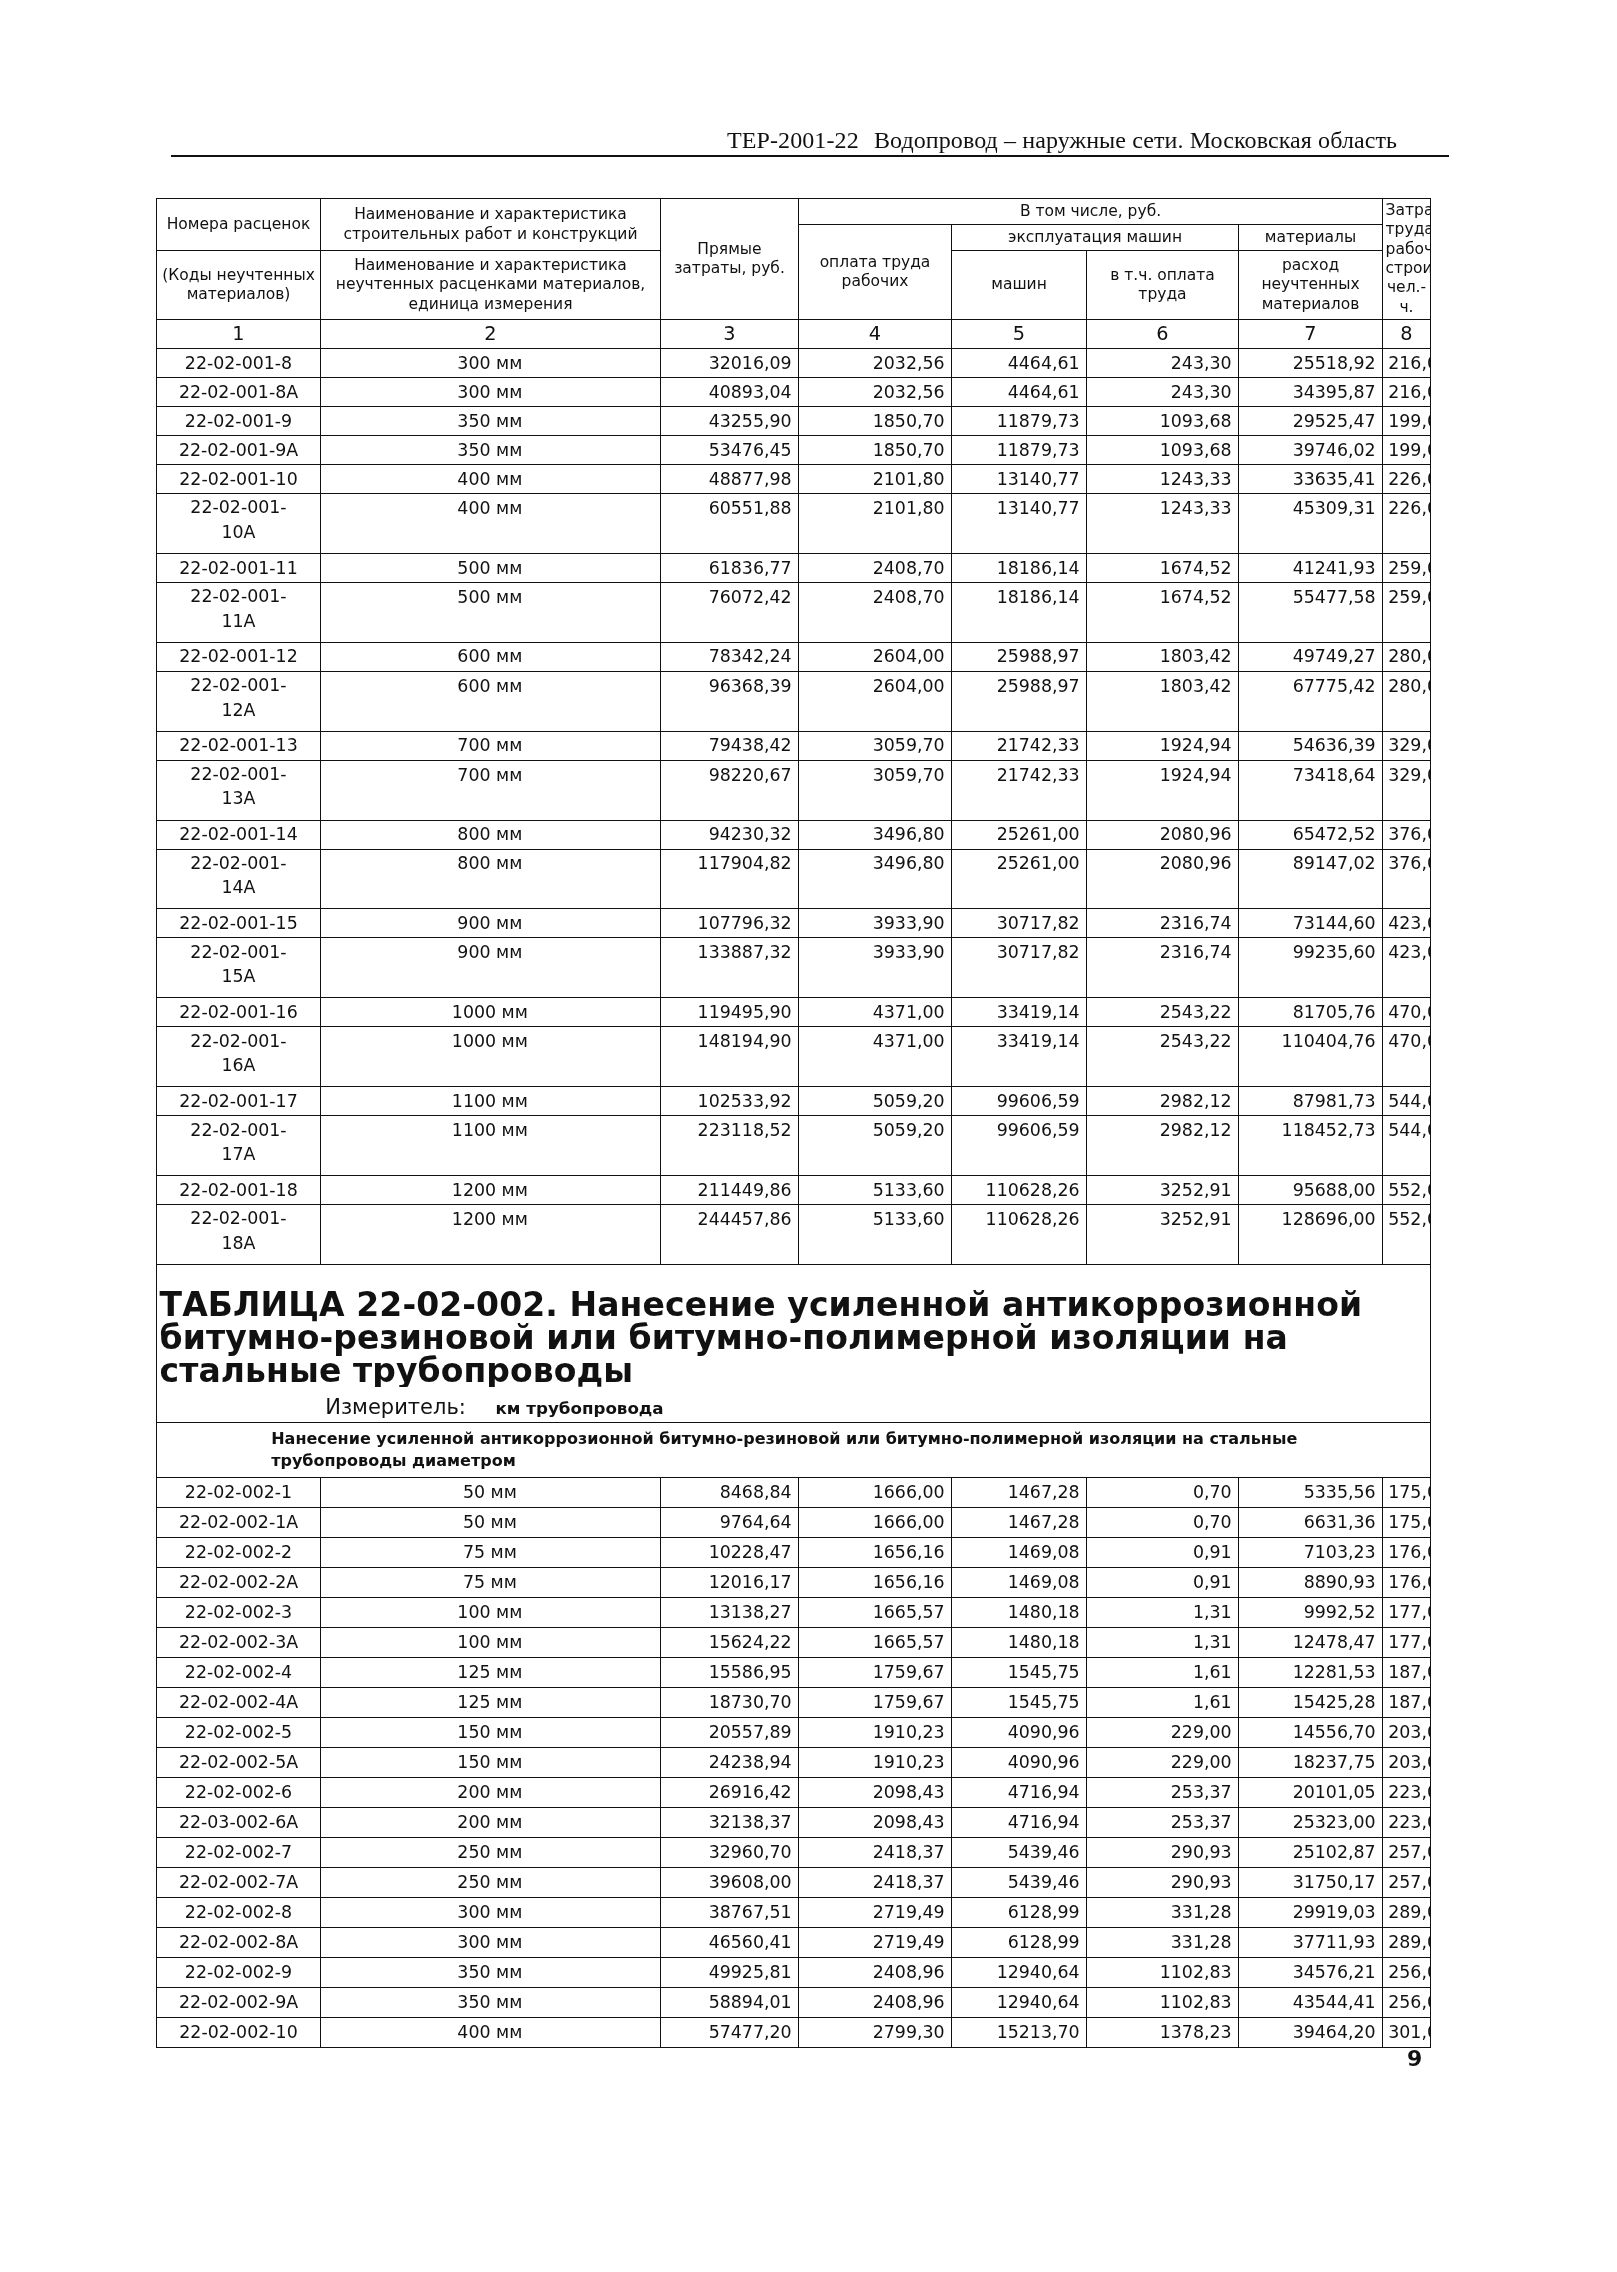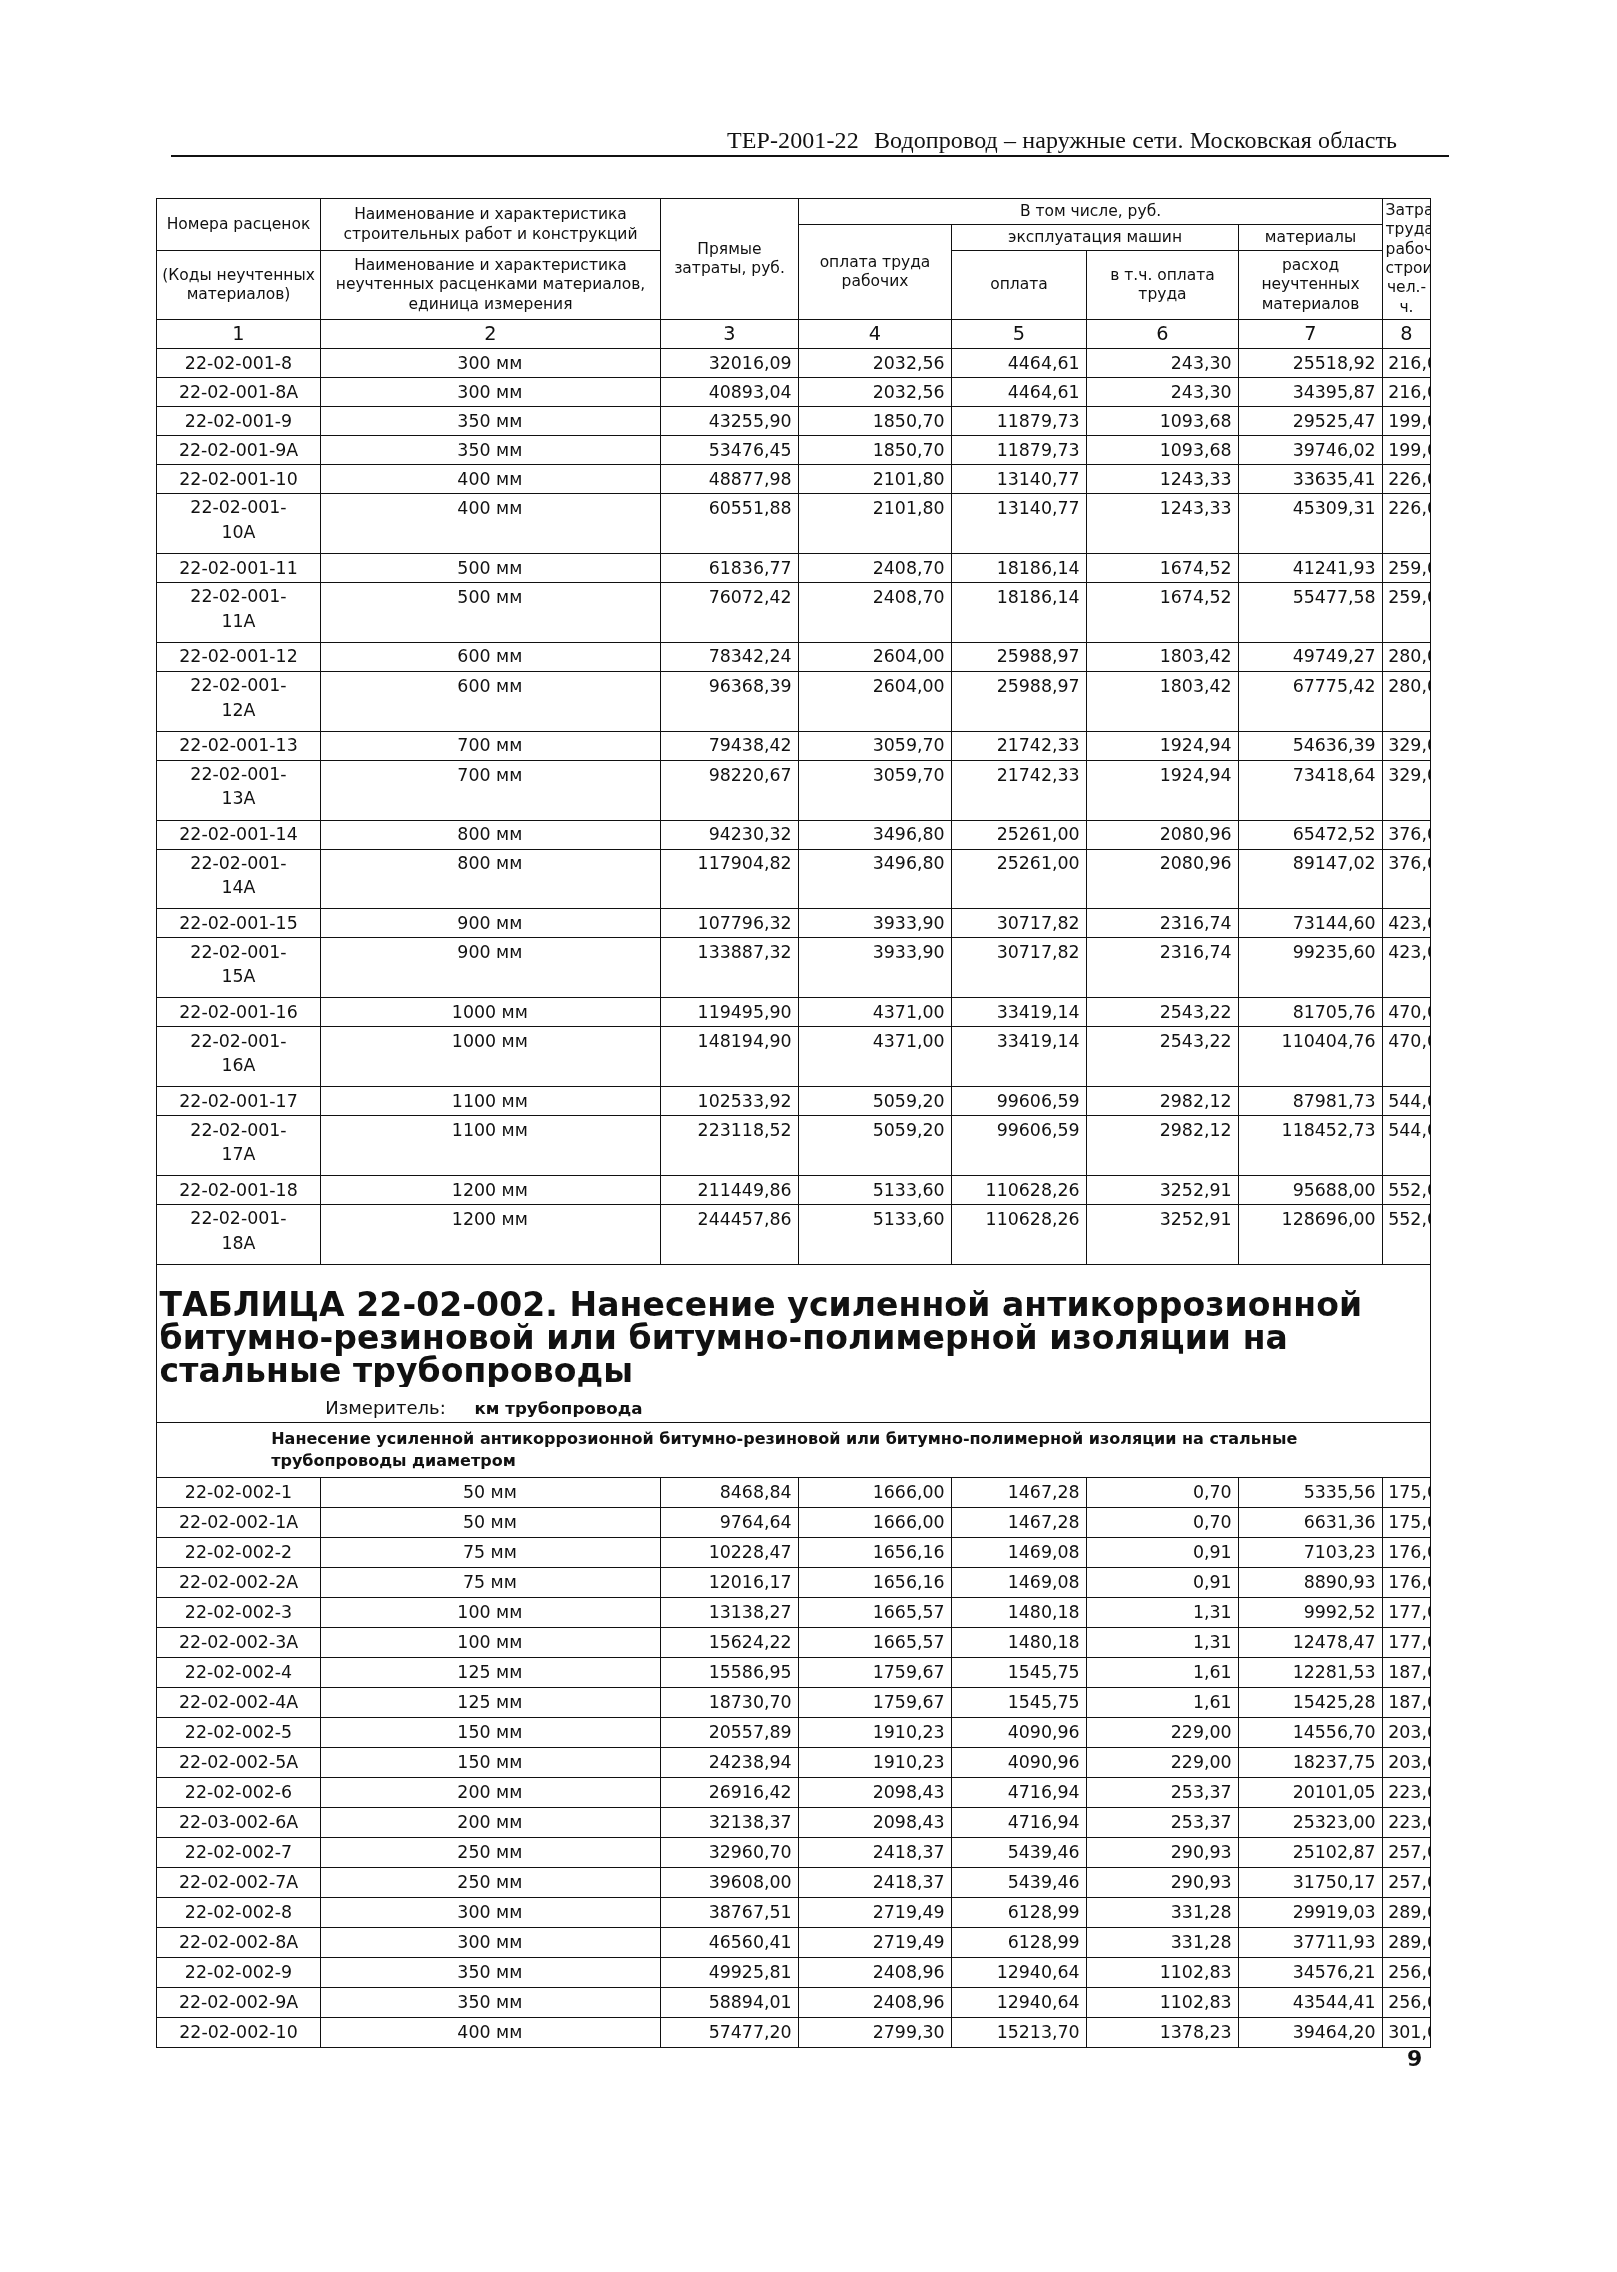--- a/index.html
+++ b/index.html
@@ -21,21 +21,21 @@
   table.rates tr.double td.code { line-height: 24.5px; padding-top: 1.3px; }
   table.rates tr.colnums td { text-align: center; height: 28px; font-size: 19.3px; vertical-align: middle; }
   table.rates tr.t2 td { height: 29px; vertical-align: middle; }
   table.rates tr.t2 td.num { vertical-align: middle; }
   .inner-vdash { border-left-style: dashed !important; }
 
   tr.spacer td { height: 23px; border-bottom: none !important; }
   tr.section-title td { border-top: none !important; border-bottom: none !important; padding: 0 2.6px; }
   .table-title { font-family: "DejaVu Sans", sans-serif; font-weight: bold; font-size: 33px; line-height: 33px; letter-spacing: 0.1px; }
   tr.meter td { border-top: none !important; height: 32px; vertical-align: bottom; padding-bottom: 2.6px; }
-  .meter-label { margin-left: 163px; font-size: 18px; }
+  .meter-label { margin-left: 163px; font-size: 21px; }
   .meter-value { font-weight: bold; font-size: 16.7px; margin-left: 23px; }
   tr.group-title td { height: 54px; vertical-align: middle; }
   .group-title-text { margin-left: 109px; font-weight: bold; font-size: 16px; line-height: 22px; display: block; width: 1030px; }
 </style>
 </head>
 <body>
 
 <div class="running-head">
   <span class="code">ТЕР-2001-22</span>
   <span>Водопровод – наружные сети.  Московская область</span>
@@ -62,21 +62,21 @@
       <th rowspan="4">Затраты труда рабочих-строителей, чел.-ч.</th>
     </tr>
     <tr style="height:26px">
       <th rowspan="3">оплата труда рабочих</th>
       <th colspan="2">эксплуатация машин</th>
       <th>материалы</th>
     </tr>
     <tr style="height:36px">
       <th rowspan="2">(Коды неучтенных материалов)</th>
       <th rowspan="2">Наименование и характеристика неучтенных расценками материалов, единица измерения</th>
-      <th rowspan="2">оплата</th>
+      <th rowspan="2">машин</th>
       <th rowspan="2">в т.ч. оплата труда</th>
       <th rowspan="2">расход неучтенных материалов</th>
     </tr>
     <tr style="height:33px"></tr>
     <tr class="colnums">
       <td>1</td>
       <td>2</td>
       <td>3</td>
       <td>4</td>
       <td>5</td>

